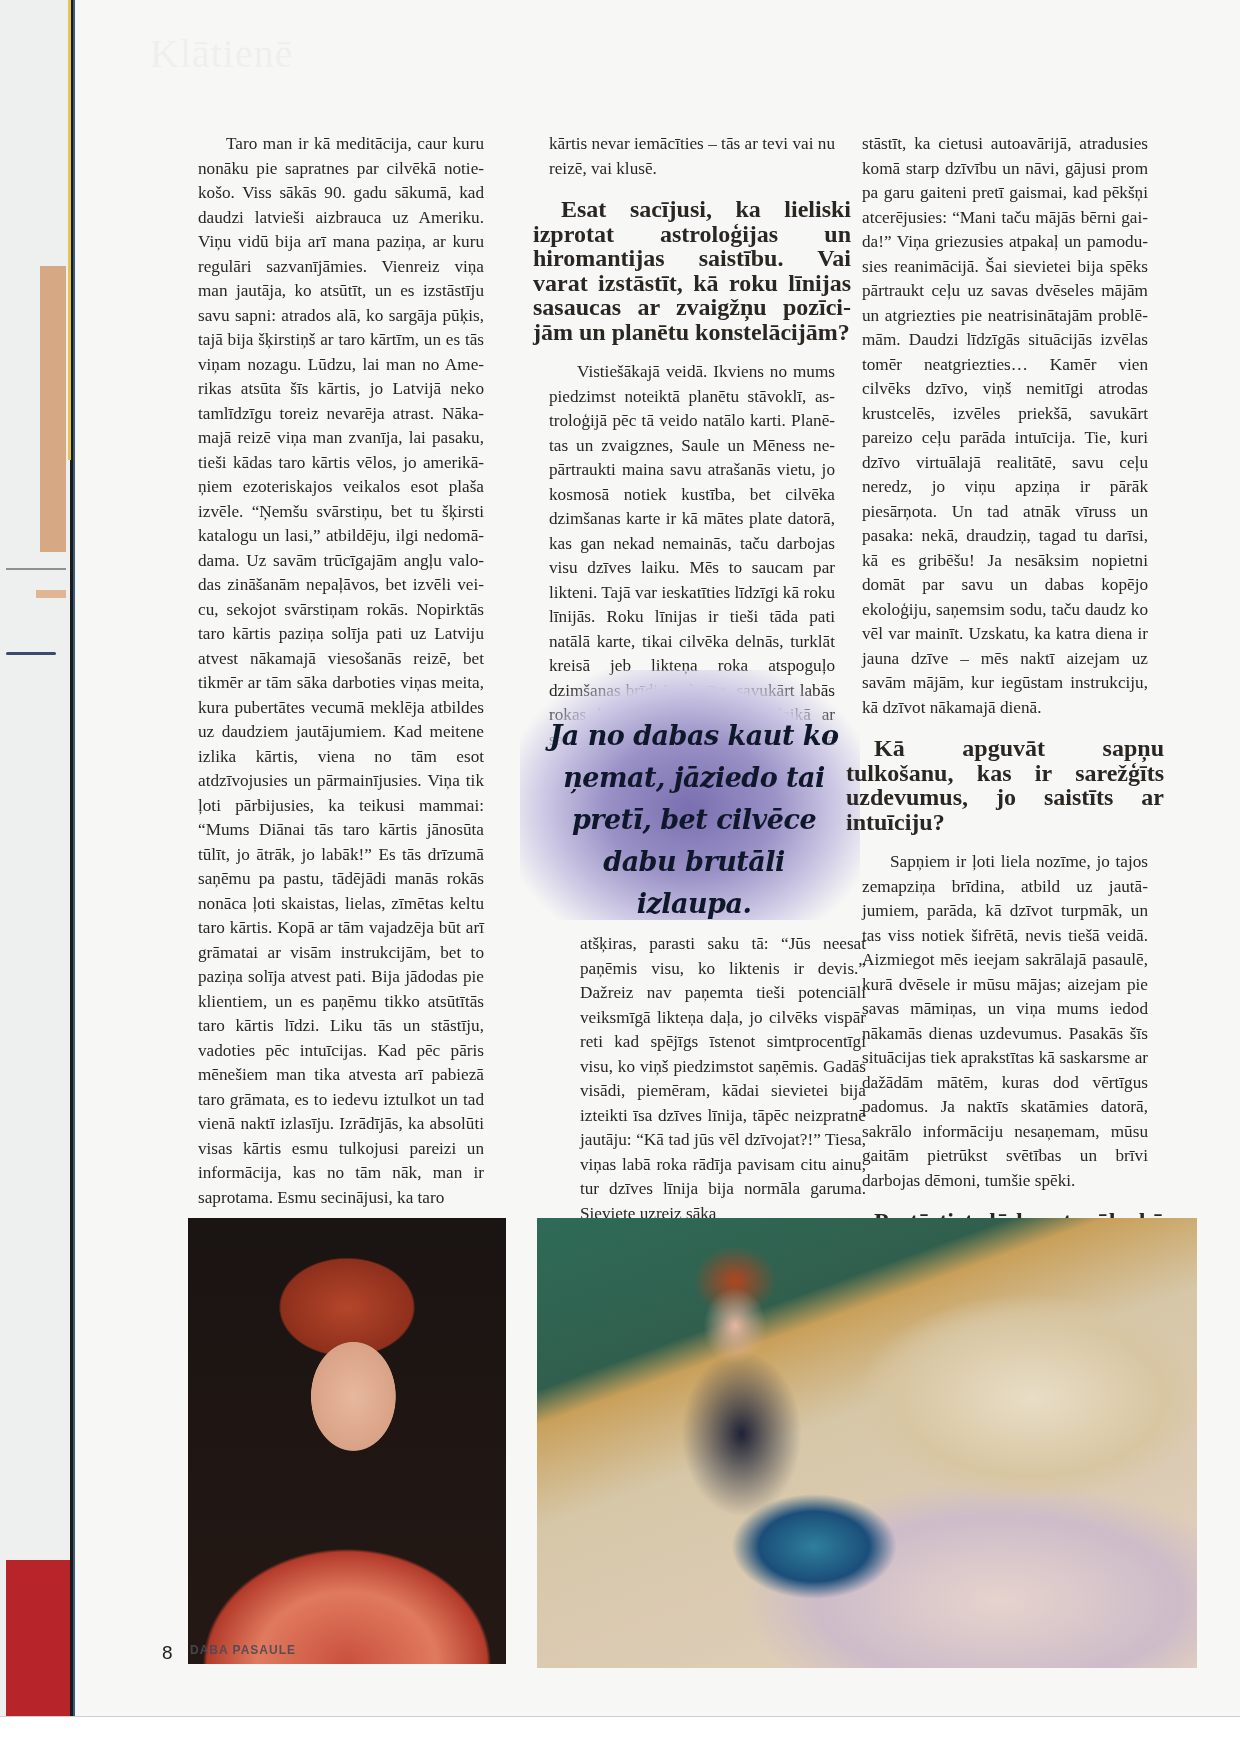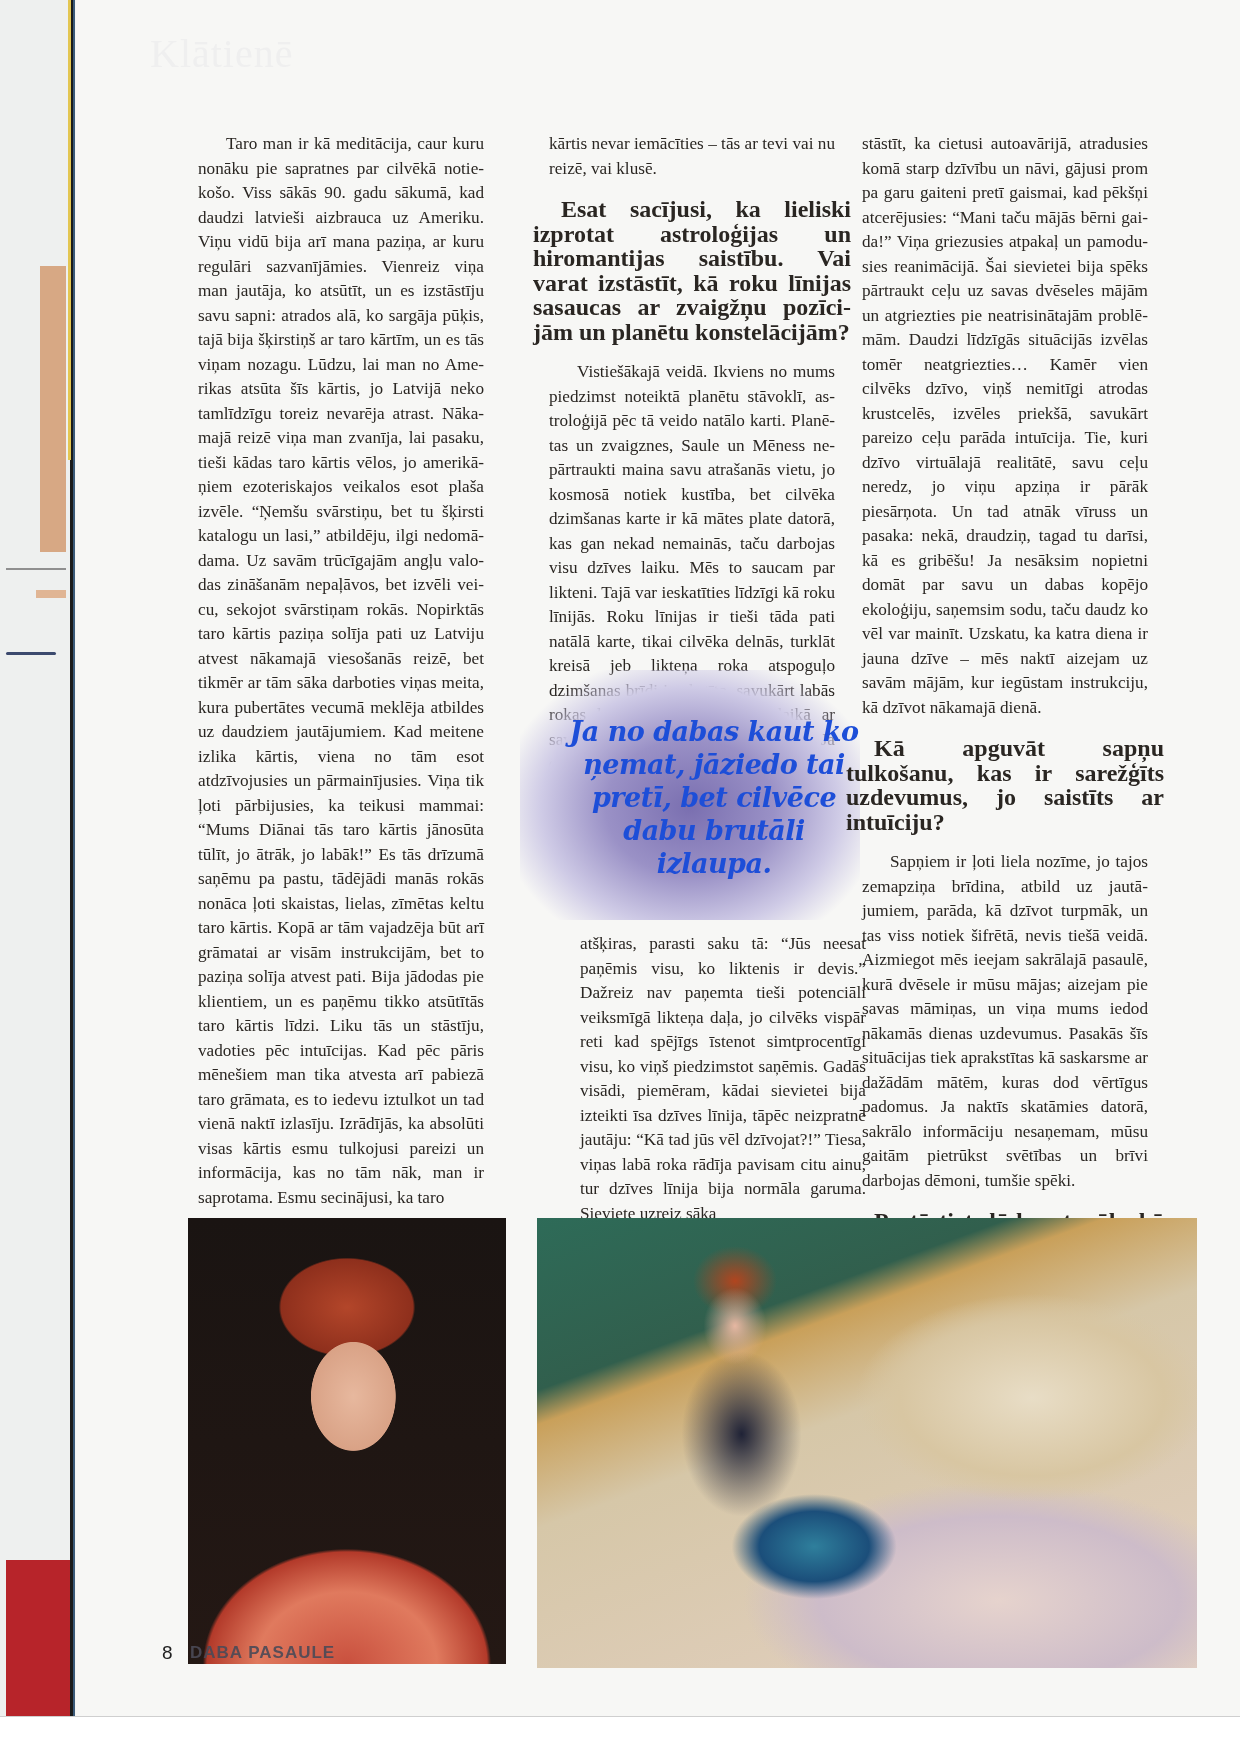--- a/index.html
+++ b/index.html
@@ -55,24 +55,24 @@
   .col .q { font-weight: bold; font-size: 24px; text-indent: 28px; margin: 0; }
   #col1 { left: 182px; }
   #col2 { left: 533px; }
   #col3 { left: 846px; }
 
   .quote-box {
     position: absolute; left: 520px; top: 670px; width: 340px; height: 250px;
     background: radial-gradient(ellipse at 50% 55%, #7a6fb0 0%, #9a91c6 35%, #cfcbe6 62%, rgba(244,244,242,0) 80%);
   }
   .quote-text {
-    position: absolute; left: 564px; top: 715px; width: 300px;
+    position: absolute; left: 544px; top: 715px; width: 300px;
     text-align: center;
     font-family: "DejaVu Serif", serif; font-style: italic; font-weight: bold;
-    font-size: 27px; line-height: 33px; color: #1d4ed8;
+    font-size: 27px; line-height: 42px; color: #0f172a;
     letter-spacing: -0.5px;
   }
   #col2b { left: 564px; top: 916px; }
 
   .photo {
     position: absolute; overflow: hidden;
   }
   #photo1 {
     left: 188px; top: 1218px; width: 318px; height: 446px;
     background:
@@ -93,21 +93,21 @@
       linear-gradient(160deg, #2e6b58 0%, #315f4d 25%, #c9a05a 30%, #d6c7a8 45%, #e3d0c2 100%);
   }
 
   .folio {
     position: absolute; left: 162px; top: 1642px;
     font-family: "Liberation Sans", sans-serif; font-size: 19px; color: #222;
   }
   .mag-name {
     position: absolute; left: 190px; top: 1643px;
     font-family: "Liberation Sans", sans-serif; font-weight: bold;
-    font-size: 17px; letter-spacing: 1px; color: #4b4a57; opacity: .9;
+    font-size: 12px; letter-spacing: 1px; color: #4b4a57; opacity: .9;
   }
 </style>
 </head>
 <body>
 
 <div class="prev-page">
   <div class="strip-tan"></div>
   <div class="strip-line1"></div>
   <div class="strip-tan2"></div>
   <div class="strip-line2"></div>

